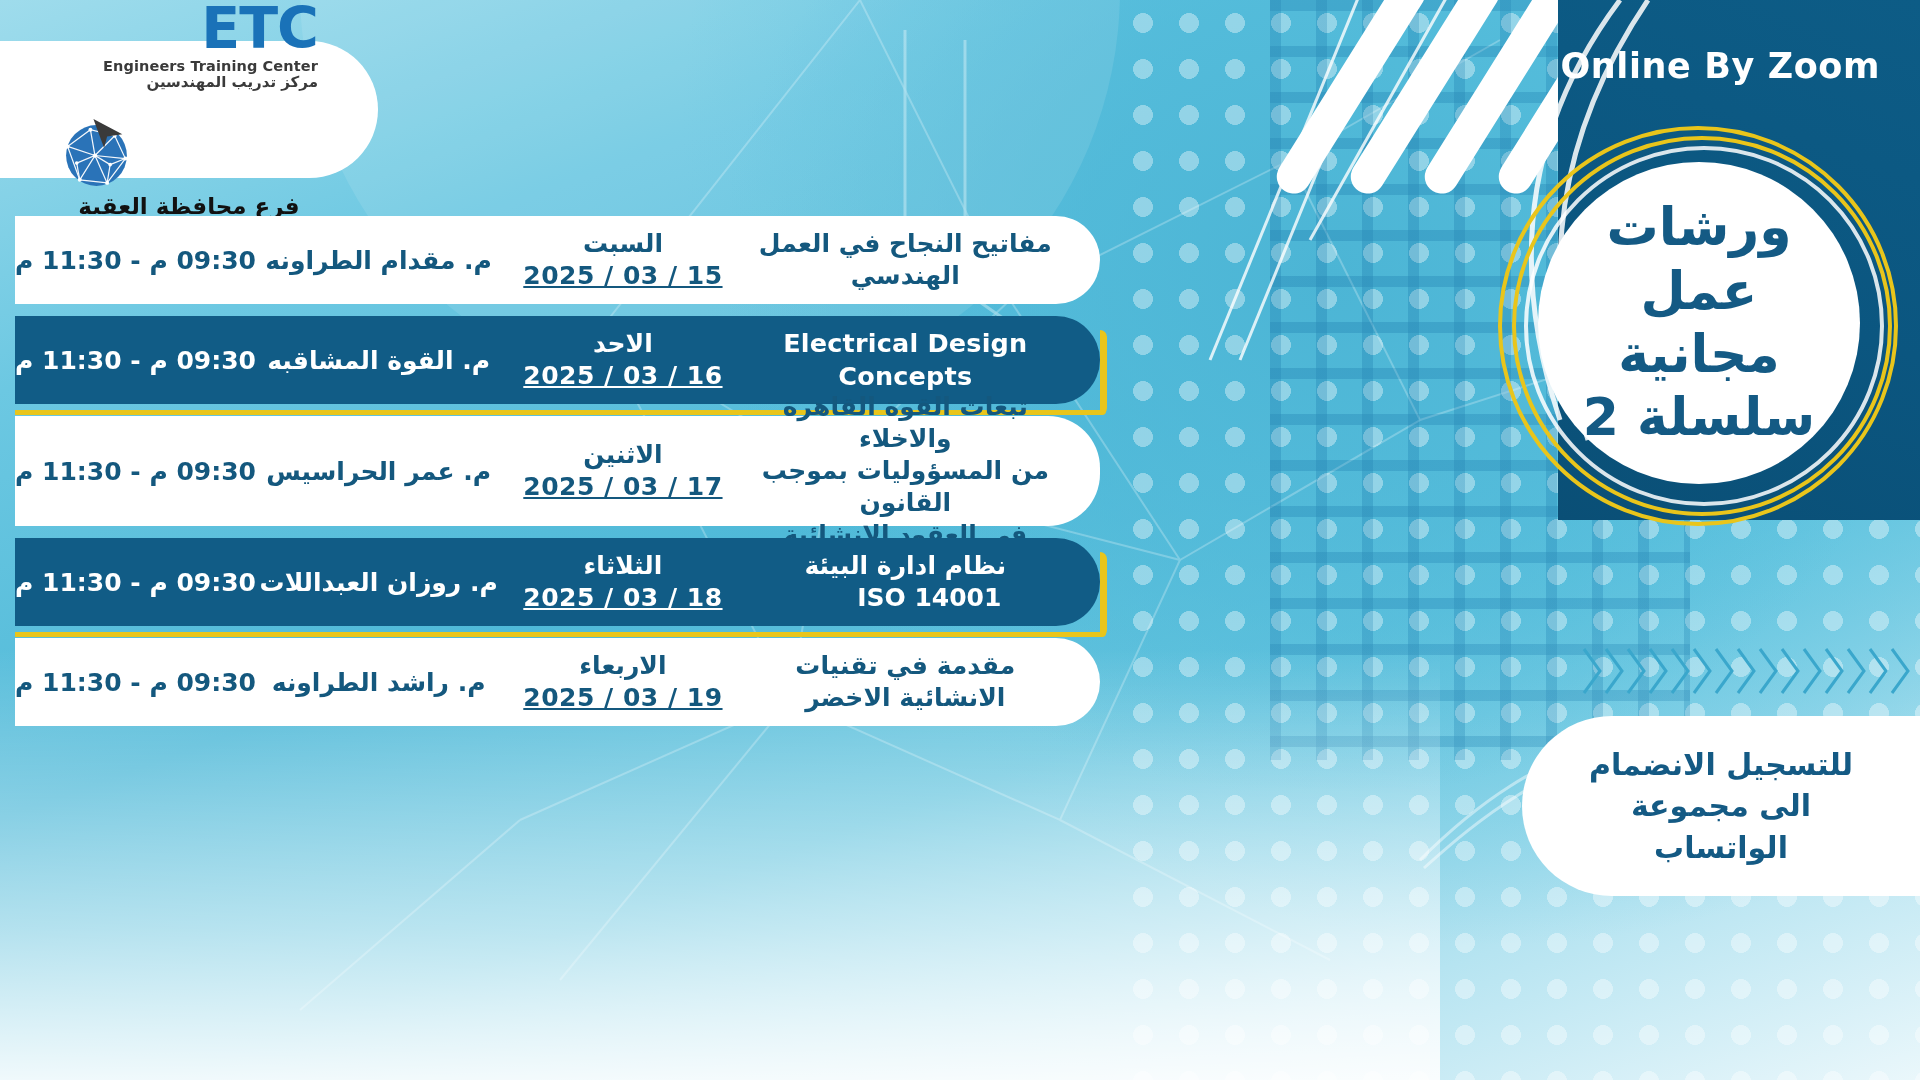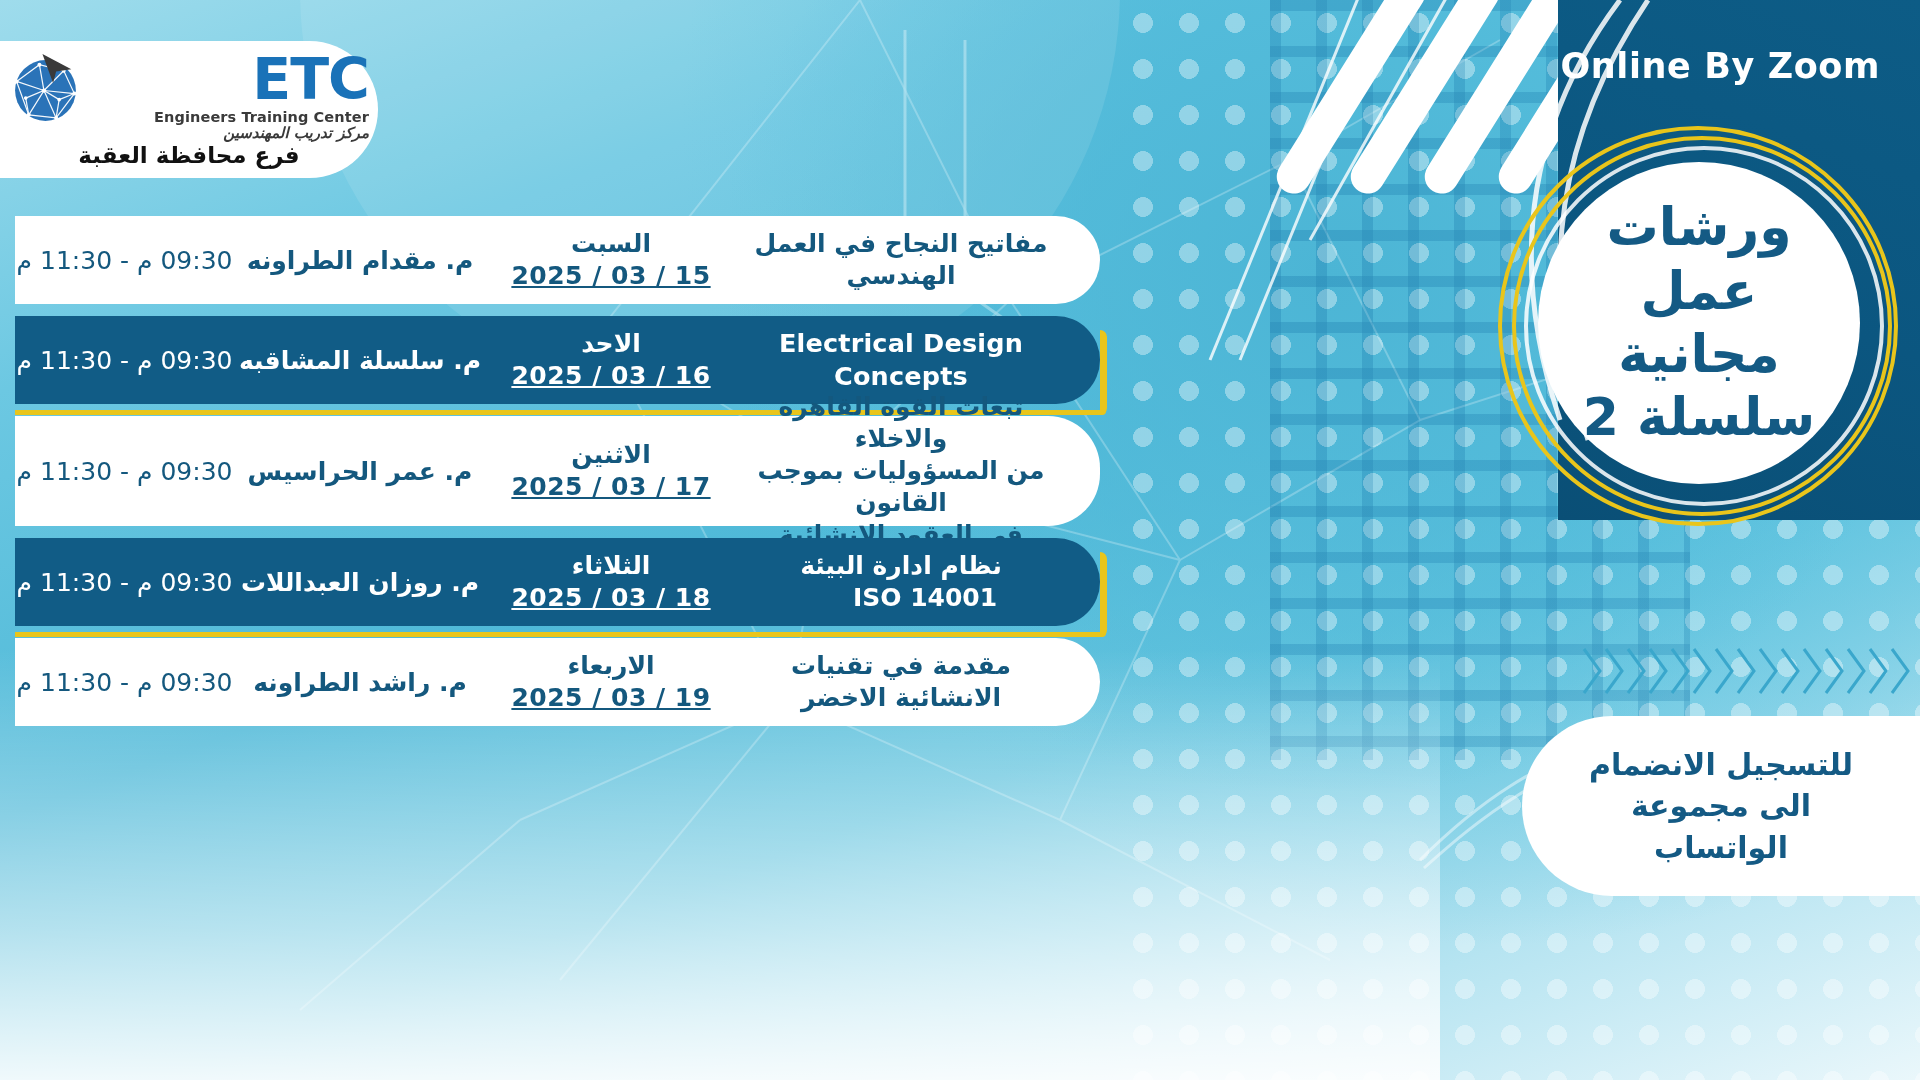--- a/index.html
+++ b/index.html
@@ -70,29 +70,29 @@
     direction:ltr;white-space:nowrap;
   }
 
   
   .logo-pill{
     position:absolute;left:0;top:41px;width:378px;height:137px;
     background:#ffffff;border-top-right-radius:76px;border-bottom-right-radius:76px;
     display:flex;align-items:center;justify-content:center;
   }
   .logo-inner{display:flex;flex-direction:column;align-items:center;gap:1px;}
-  .logo-row{display:flex;align-items:flex-start;gap:26px;}
+  .logo-row{display:flex;align-items:flex-end;gap:26px;flex-direction:column;}
   .logo-globe{position:relative;width:76px;height:76px;flex:none;}
   .logo-txt{display:flex;flex-direction:column;align-items:flex-start;line-height:1;}
   .logo-etc{
     font-family:"DejaVu Sans","Liberation Sans",sans-serif;
     font-size:57px;font-weight:bold;color:#1a72b8;letter-spacing:-1px;direction:ltr;
   }
   .logo-sub-en{font-size:14.5px;font-weight:bold;color:#3a3a3a;direction:ltr;letter-spacing:.1px;margin-top:2px;margin-left:43px;}
-  .logo-sub-ar{font-size:15px;font-weight:bold;color:#3a3a3a;direction:rtl;margin-top:1px;font-style:italic;}
+  .logo-sub-ar{font-size:15px;font-weight:bold;color:#3a3a3a;direction:rtl;margin-top:1px;}
   .logo-branch{font-size:23px;font-weight:bold;color:#111;direction:rtl;margin-top:0;}
 
   
   .rows{position:absolute;left:0;top:216px;width:1100px;}
   .row{
     position:relative;display:flex;align-items:center;
     width:1085px;border-top-right-radius:52px;border-bottom-right-radius:52px;
     margin-bottom:12px;box-sizing:border-box;padding:0 34px 0 0;
   }
   .row.light{background:#ffffff;color:#14587e;}
@@ -112,21 +112,21 @@
   }
   .c-title.en{direction:ltr;font-size:25.5px;letter-spacing:.2px;}
   .c-date{
     width:250px;text-align:center;font-size:25px;font-weight:bold;line-height:1.3;
   }
   .c-date .dnum{direction:ltr;display:block;letter-spacing:.5px;text-decoration:underline;}
   .c-instructor{
     width:252px;text-align:center;font-size:25px;font-weight:bold;
   }
   .c-time{
-    flex:1;text-align:center;font-size:25px;font-weight:normal;direction:rtl;white-space:nowrap;
+    flex:1;font-size:25px;font-weight:bold;direction:rtl;white-space:nowrap;
   }
 
   .h1{height:88px;}
   .h2{height:88px;}
   .h3{height:110px;}
   .h4{height:88px;}
   .h5{height:88px;}
 
   
   .badge-wrap{position:absolute;right:22px;top:126px;width:400px;height:400px;}
@@ -279,21 +279,21 @@
 
     <div class="row dark h2">
       <div class="cell c-title en">
         <span>Electrical Design</span><br>
         <span>Concepts</span>
       </div>
       <div class="cell c-date">
         <span>الاحد</span>
         <span class="dnum">2025 / 03 / 16</span>
       </div>
-      <div class="cell c-instructor">م. سلسلة المشاقبه</div>
+      <div class="cell c-instructor">م. القوة المشاقبه</div>
       <div class="cell c-time">09:30 م - 11:30 م</div>
     </div>
 
     <div class="row light h3">
       <div class="cell c-title">
         <span>تبعات القوة القاهرة والاخلاء</span><br>
         <span>من المسؤوليات بموجب القانون</span><br>
         <span>في العقود الانشائية</span>
       </div>
       <div class="cell c-date">

